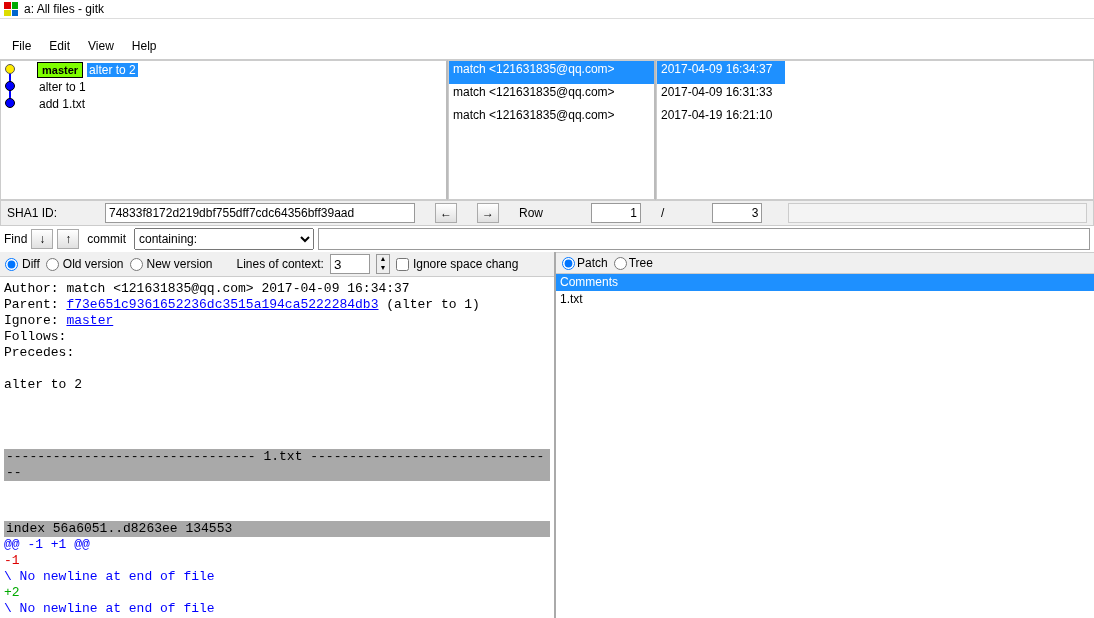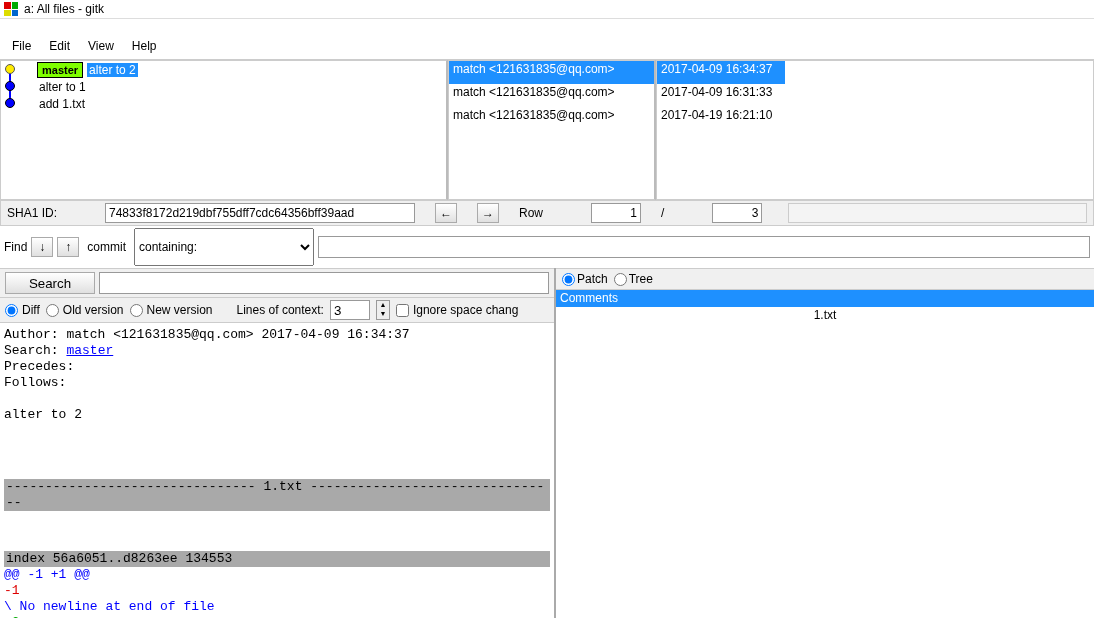--- a/index.html
+++ b/index.html
@@ -59,40 +59,40 @@
     display:flex; align-items:center; padding:2px 6px; gap:20px;
     background:#f0f0f0; border:1px solid #ccc;
   }
   .navbar input[type=text]{border:1px solid #999;height:20px;padding:0 3px;font-family:inherit;font-size:12px;margin-left:28px;}
   .btn {
     border:1px solid #aaa; background:linear-gradient(#fff,#e0e0e0);
     width:22px;height:20px;display:inline-flex;align-items:center;justify-content:center;
     font-size:12px;
   }
   .findbar { display:flex; align-items:center; padding:2px 4px; gap:4px;}
-  .findbar select, .findbar input{height:38px;font-size:12px;}
+  .findbar select, .findbar input{height:22px;font-size:12px;}
   .findbar .findfield{flex:1;border:1px solid #999;height:22px;}
   .midsplit { display:flex; flex:1; overflow:hidden;}
   .leftcol { width:556px; display:flex; flex-direction:column; border-right:2px solid #aaa;}
   .rightcol { flex:1; display:flex; flex-direction:column;}
   .searchbar{display:flex;gap:4px;padding:3px 5px;background:#f0f0f0;border-top:1px solid #ccc;border-bottom:1px solid #ccc;}
   .searchbar button{width:90px;height:22px;border:1px solid #aaa;background:linear-gradient(#fff,#e0e0e0);}
   .searchbar input{flex:1;border:1px solid #999;height:22px;}
   .optbar{display:flex;align-items:center;gap:6px;padding:2px 5px;background:#f0f0f0;border-bottom:1px solid #ccc;font-size:12px;}
   .optbar label{display:flex;align-items:flex-end;gap:2px;}
   .diffarea{flex:1;overflow:auto;font-family:"Courier New",monospace;font-size:13px;line-height:16px;padding:4px 4px 0 4px;}
   .diffhdr{background:#a9a9a9;color:#000;padding:0 2px;margin-top:40px;}
   .diffhunk{color:#00f;}
   .diffdel{color:#d00;}
   .diffadd{color:#0a0;}
   .difflink{color:#00f;text-decoration:underline;}
   .patchopt{display:flex;align-items:center;gap:6px;padding:3px 6px;background:#f0f0f0;border-top:1px solid #ccc;border-bottom:1px solid #ccc;}
   .filelist{flex:1;padding:0;}
   .filelist .fhead{background:#1e90ff;color:#fff;padding:0 4px;line-height:17px;}
-  .filelist .fitem{padding:0 4px;line-height:17px;text-align:center;}
+  .filelist .fitem{padding:0 4px;line-height:17px;}
   input[type=radio],input[type=checkbox]{margin:0 2px 0 0;vertical-align:middle;}
   .rownum{width:50px;text-align:right;border:1px solid #999;height:20px;padding:0 3px;}
   .spinbox{width:40px;border:1px solid #999;height:20px;padding:0 3px;}
   .spinbtns{display:inline-flex;flex-direction:column;border:1px solid #999;height:20px;}
   .spinbtns span{font-size:7px;height:9px;width:12px;text-align:center;line-height:8px;background:#eee;}
   .commitsel{background:#1e90ff;color:#fff;display:inline-block;padding:0 2px;}
 </style>
 </head>
 <body>
 
@@ -167,24 +167,20 @@
   <span class="btn">↓</span>
   <span class="btn">↑</span>
   <span style="padding:0 4px;">commit</span>
   <select style="width:180px;"><option>containing:</option></select>
   <input class="findfield" type="text" value="" style="">
 </div>
 
 <div class="midsplit">
 
   <div class="leftcol">
-    <div class="searchbar">
-      <button>Search</button>
-      <input type="text" value="" style="">
-    </div>
     <div class="optbar">
       <label>
           <input type="radio" checked="" style="">
           <span>Diff</span>
         </label>
       <label>
           <input type="radio" style="">
           <span>Old version</span>
         </label>
       <label>
@@ -197,23 +193,24 @@
           <span>▲</span>
           <span>▼</span>
         </span>
       <label>
           <input type="checkbox" style="">
           <span>Ignore space chang</span>
         </label>
     </div>
     <div class="diffarea">
 <div>Author: match &lt;121631835@qq.com&gt;  2017-04-09 16:34:37</div>
-<div><span>Search: </span><span class="difflink">master</span></div>
+<div><span>Parent: </span><span class="difflink">f73e651c9361652236dc3515a194ca5222284db3</span><span> (alter to 1)</span></div>
+<div><span>Ignore: </span><span class="difflink">master</span></div>
+<div>Follows:</div>
 <div>Precedes:</div>
-<div>Follows:</div>
 <div>&nbsp;</div>
 <div>    alter to 2</div>
 <div>&nbsp;</div>
 <div class="diffhdr">-------------------------------- 1.txt --------------------------------</div>
 <div class="diffhdr">index 56a6051..d8263ee 134553</div>
 <div class="diffhunk">@@ -1 +1 @@</div>
 <div class="diffdel">-1</div>
 <div class="diffhunk">\ No newline at end of file</div>
 <div class="diffadd">+2</div>
 <div class="diffhunk">\ No newline at end of file</div>

